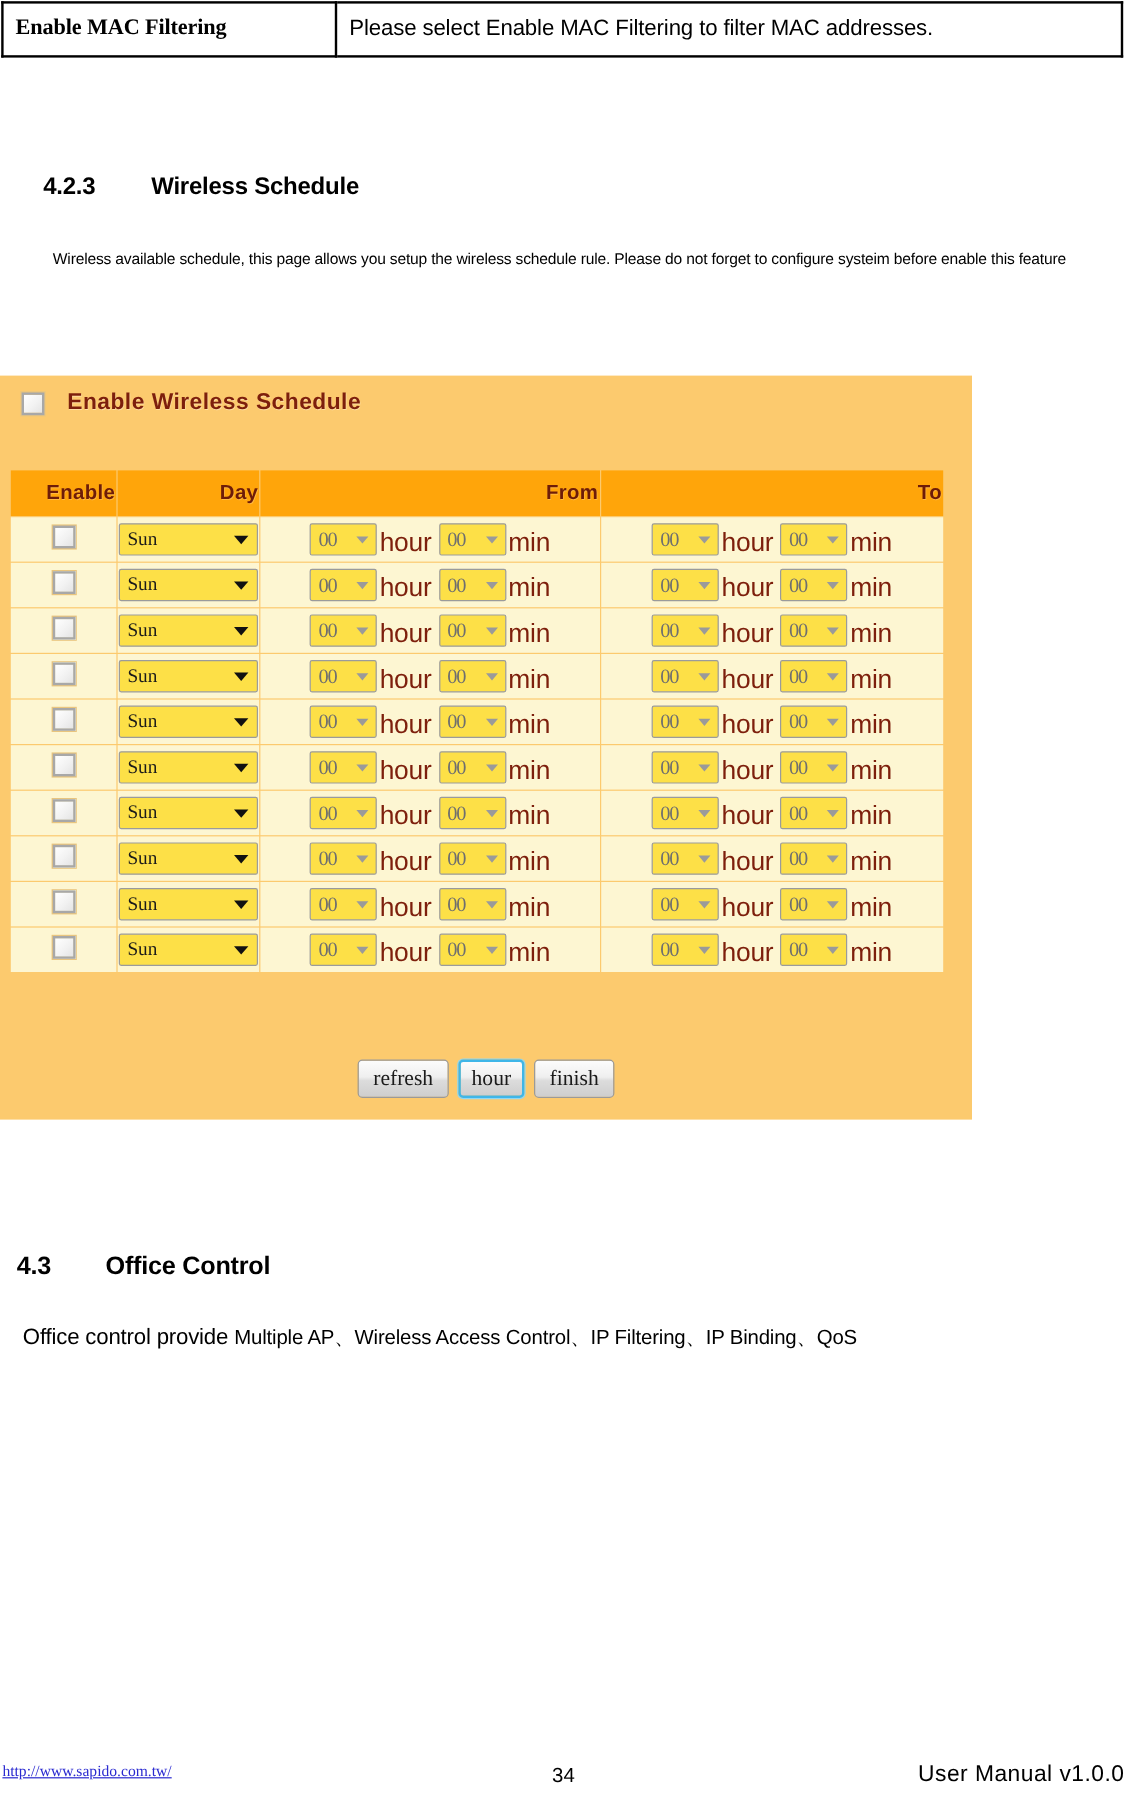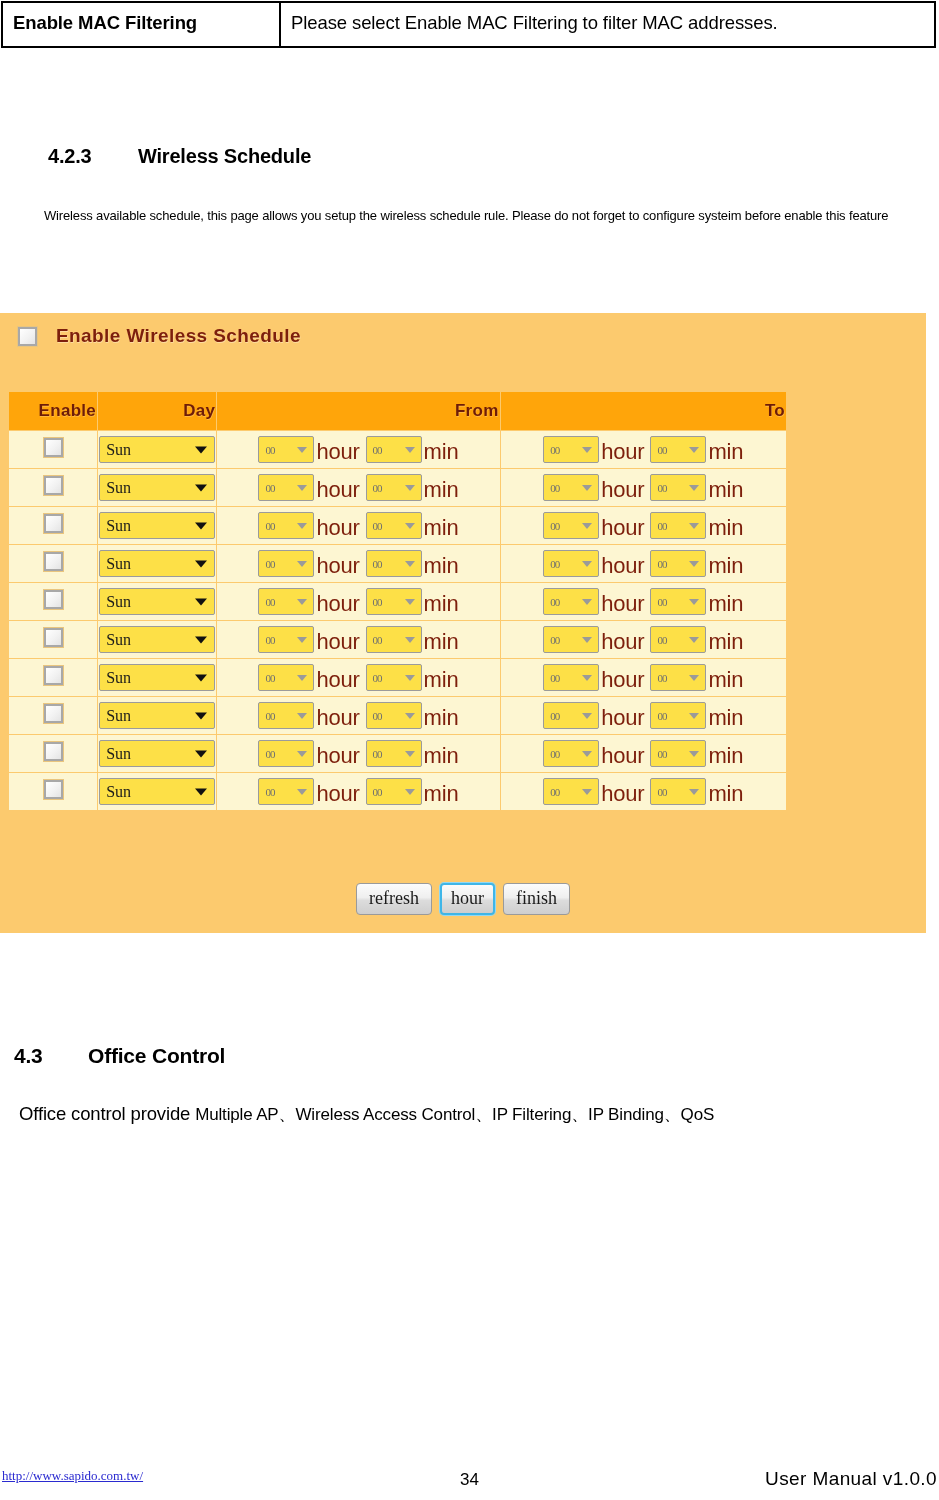--- a/index.html
+++ b/index.html
@@ -30,59 +30,60 @@
     padding: 6px 10px 9px 10px;
     vertical-align: middle;
     height: 28px;
     font-size: 18.5px;
     line-height: 1.2;
   }
   .spec-label {
     width: 256px;
     font-weight: bold;
     letter-spacing: -0.1px;
+    font-family: Liberation Serif, serif;
   }
   .spec-desc {
     font-weight: normal;
     letter-spacing: -0.1px;
   }
 
   
   .h3 {
     position: absolute;
     font-size: 20px;
     font-weight: bold;
     letter-spacing: -0.2px;
     white-space: nowrap;
   }
   .h3 .num { display: inline-block; }
   .h3 .txt { display: inline-block; }
 
-  #sec-423 { left: 48px; top: 145px; }
+  #sec-423 { left: 36px; top: 145px; }
   #sec-423 .num { width: 90px; }
 
   #sec-43 { left: 14px; top: 1044px; font-size: 21px; }
   #sec-43 .num { width: 74px; }
 
   .para {
     position: absolute;
     font-size: 13px;
     line-height: 36px;
     letter-spacing: -0.15px;
   }
   #para-423 { left: 44px; top: 198px; width: 880px; }
   #para-43  { left: 2px;  top: 1096px; width: 930px; font-size: 18.5px; margin-left: 17px; }
   #para-43 .small { font-size: 17px; }
 
   
   .panel {
     position: absolute;
     left: 0px;
     top: 313px;
-    width: 926px;
+    width: 810px;
     height: 620px;
     background: #fcca6e;
     box-sizing: border-box;
   }
 
   .enable-row {
     position: absolute;
     left: 18px;
     top: 12px;
     display: flex;
@@ -169,21 +170,21 @@
     right: 7px;
     top: 50%;
     transform: translateY(-50%);
     width: 0; height: 0;
     border-left: 6px solid transparent;
     border-right: 6px solid transparent;
     border-top: 7px solid #111111;
   }
   .sel.day { width: 116px; }
   .sel.time { width: 56px; }
-  .sel.time .val { font-size: 11px; color: #6f6f6f; letter-spacing: -1px; }
+  .sel.time .val { font-size: 17px; color: #6f6f6f; letter-spacing: -1px; }
   .sel.time .arw {
     right: 6px;
     border-left: 5px solid transparent;
     border-right: 5px solid transparent;
     border-top: 6px solid #9a9a9a;
   }
 
   .unit {
     display: inline-block;
     vertical-align: middle;

